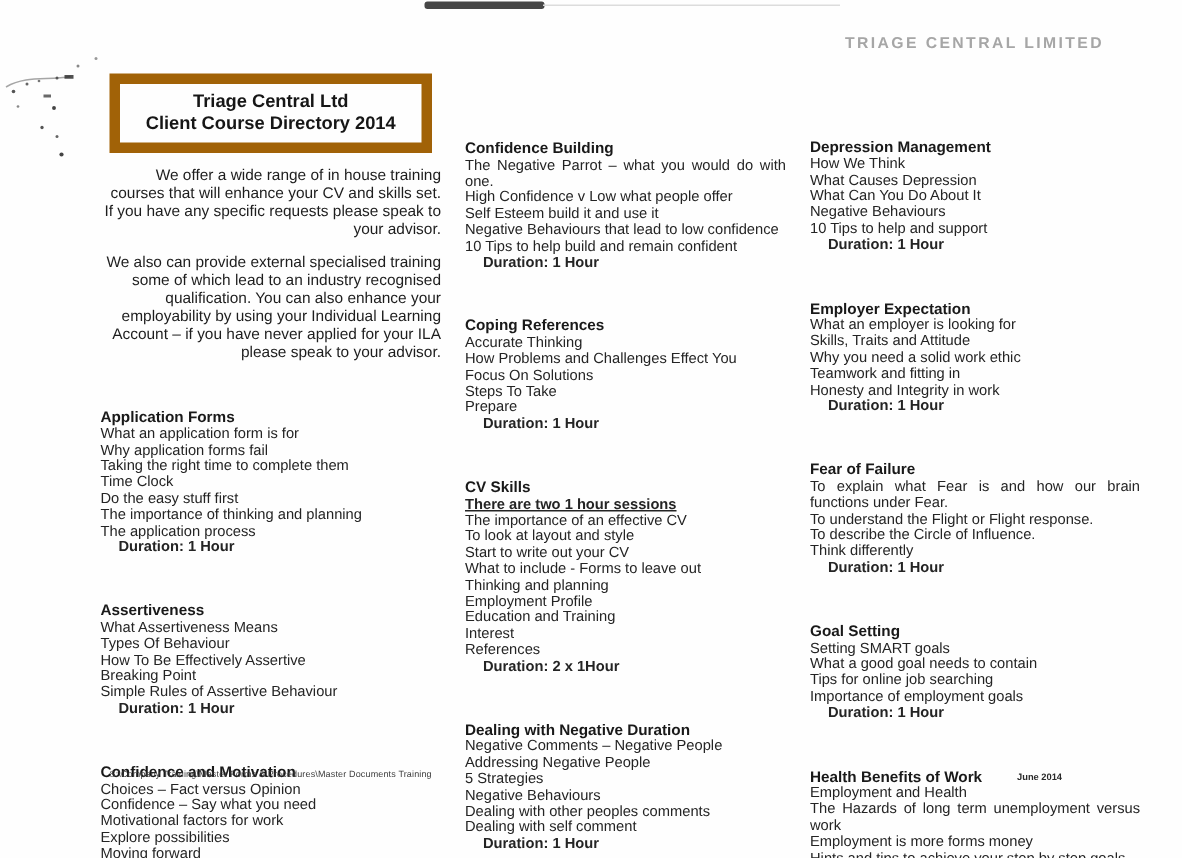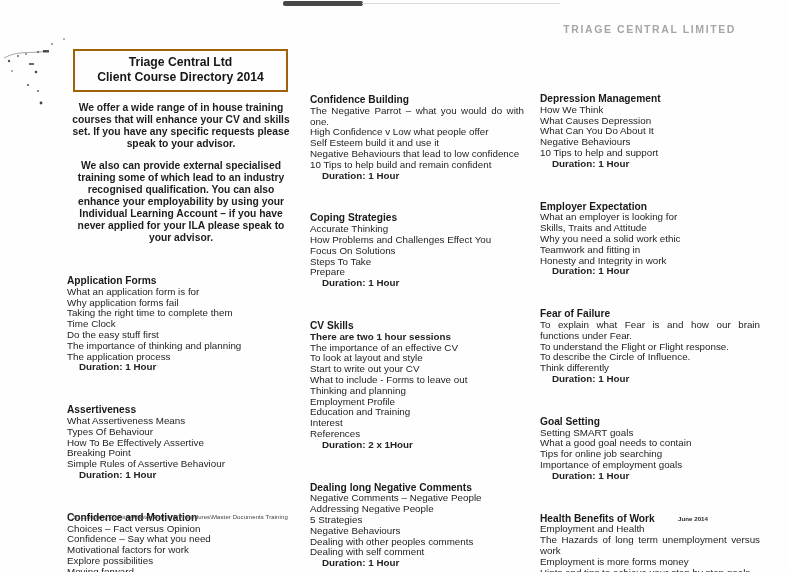--- a/index.html
+++ b/index.html
@@ -19,27 +19,27 @@
   .top-streak{position:absolute;left:283px;top:1px;width:80px;height:5px;background:#2e2e2e;border-radius:2px;opacity:.88;}
   .top-line{position:absolute;left:362px;top:3px;width:198px;height:1px;background:#dcdcdc;}
   .scribble{position:absolute;left:0;top:30px;}
   
   .cols{position:absolute;left:67px;top:46px;display:flex;}
   .col{font-size:9.8px;line-height:10.8px;}
   .col-0{width:228px;margin-right:15px;}
   .col-1{width:214px;margin-right:16px;padding-top:17px;}
   .col-2{width:220px;padding-top:16px;}
   .title-box{
-    border:2px solid #a16207;margin:3px 7px 10px 6px;padding:4px 2px 5px;
+    border:7px solid #a16207;margin:3px 7px 10px 6px;padding:4px 2px 5px;
     text-align:center;font-weight:bold;font-size:12.2px;line-height:15px;color:#161616;
   }
-  .intro{font-weight:bold;text-align:center;margin:0 1px 10px;font-size:10.3px;line-height:12px;color:#1d1d1d;}
+  .intro{font-weight:normal;text-align:right;margin:0 1px 10px;font-size:10.3px;line-height:12px;color:#1d1d1d;}
   .section{margin-bottom:10px;}
   .sec-title{font-weight:bold;font-size:10.2px;color:#191919;margin-top:32px;}
-  .sec-subtitle{font-weight:bold;}
+  .sec-subtitle{font-weight:bold;text-decoration:underline;}
   .line{text-align:justify;}
   .duration{font-weight:bold;margin-left:12px;}
   [data-col="2"] .section:nth-of-type(4){margin-top:16px;}
   
   .footer-path{position:absolute;left:73px;top:514px;font-size:6px;color:#3c3c3c;letter-spacing:.1px;}
   .footer-date{position:absolute;right:80px;top:515px;font-size:6.2px;font-weight:bold;color:#2a2a2a;}
 </style>
 </head>
 <body>
 
@@ -106,21 +106,21 @@
       <div class="section">
         <div class="sec-title">Confidence Building</div>
         <div class="line">The Negative Parrot – what you would do with one.</div>
         <div class="line">High Confidence v Low what people offer</div>
         <div class="line">Self Esteem build it and use it</div>
         <div class="line">Negative Behaviours that lead to low confidence</div>
         <div class="line">10 Tips to help build and remain confident</div>
         <div class="duration">Duration: 1 Hour</div>
       </div>
       <div class="section">
-        <div class="sec-title">Coping Strategies</div>
+        <div class="sec-title">Coping References</div>
         <div class="line">Accurate Thinking</div>
         <div class="line">How Problems and Challenges Effect You</div>
         <div class="line">Focus On Solutions</div>
         <div class="line">Steps To Take</div>
         <div class="line">Prepare</div>
         <div class="duration">Duration: 1 Hour</div>
       </div>
       <div class="section">
         <div class="sec-title">CV Skills</div>
         <div class="sec-subtitle">There are two 1 hour sessions</div>
@@ -129,21 +129,21 @@
         <div class="line">Start to write out your CV</div>
         <div class="line">What to include - Forms to leave out</div>
         <div class="line">Thinking and planning</div>
         <div class="line">Employment Profile</div>
         <div class="line">Education and Training</div>
         <div class="line">Interest</div>
         <div class="line">References</div>
         <div class="duration">Duration: 2 x 1Hour</div>
       </div>
       <div class="section">
-        <div class="sec-title">Dealing long Negative Comments</div>
+        <div class="sec-title">Dealing with Negative Duration</div>
         <div class="line">Negative Comments – Negative People</div>
         <div class="line">Addressing Negative People</div>
         <div class="line">5 Strategies</div>
         <div class="line">Negative Behaviours</div>
         <div class="line">Dealing with other peoples comments</div>
         <div class="line">Dealing with self comment</div>
         <div class="duration">Duration: 1 Hour</div>
       </div>
     </div>
   <div class="col col-2" data-col="2">

